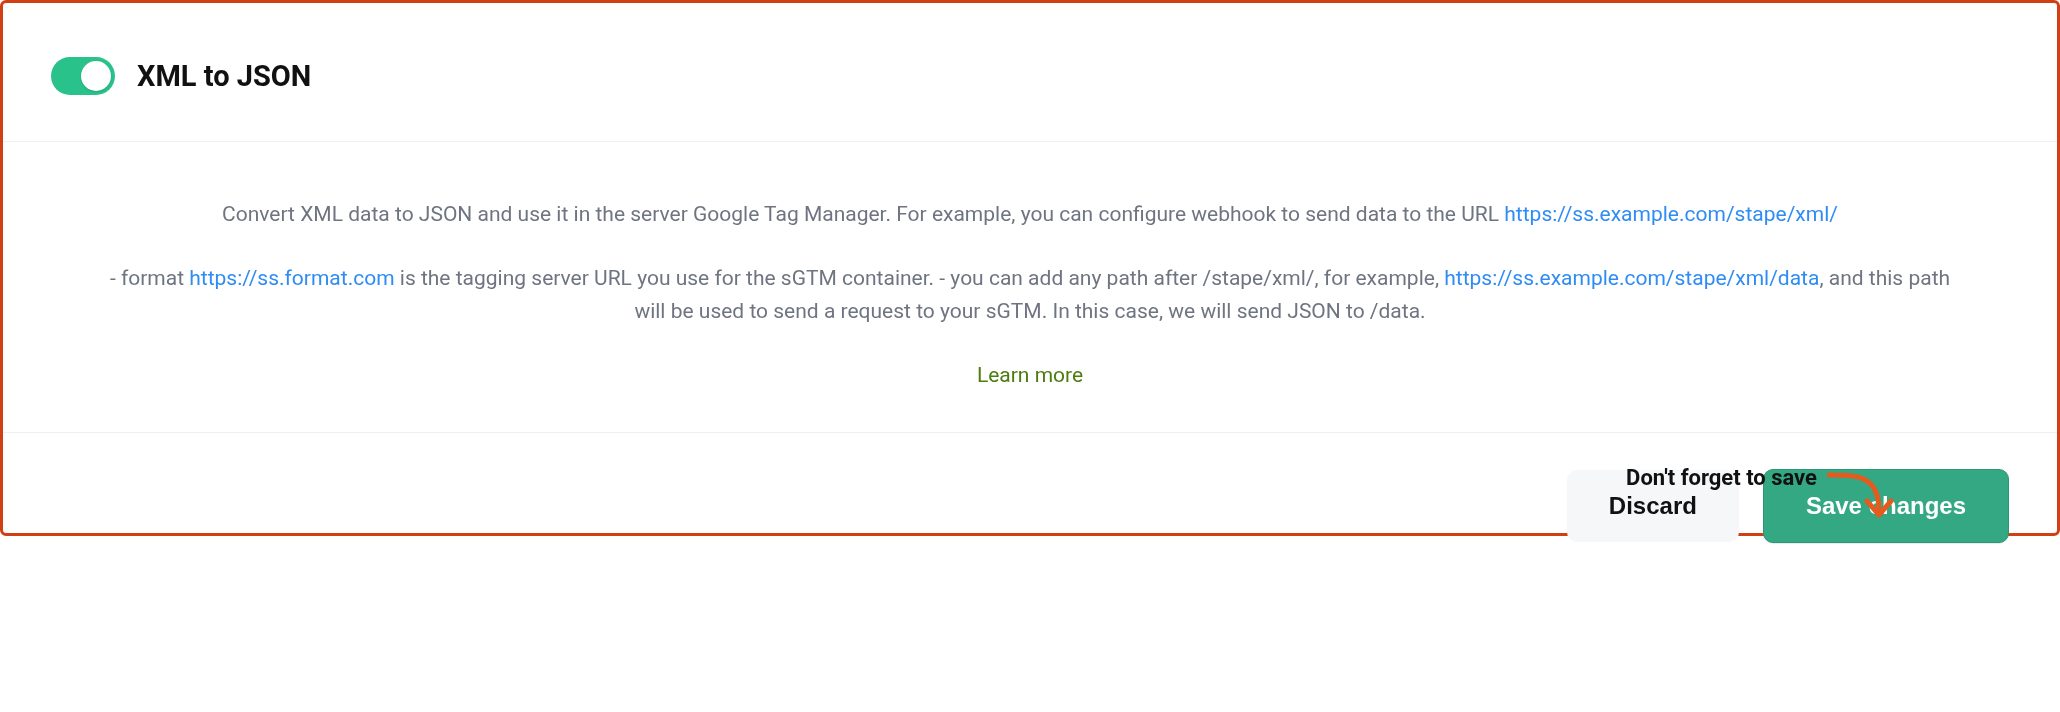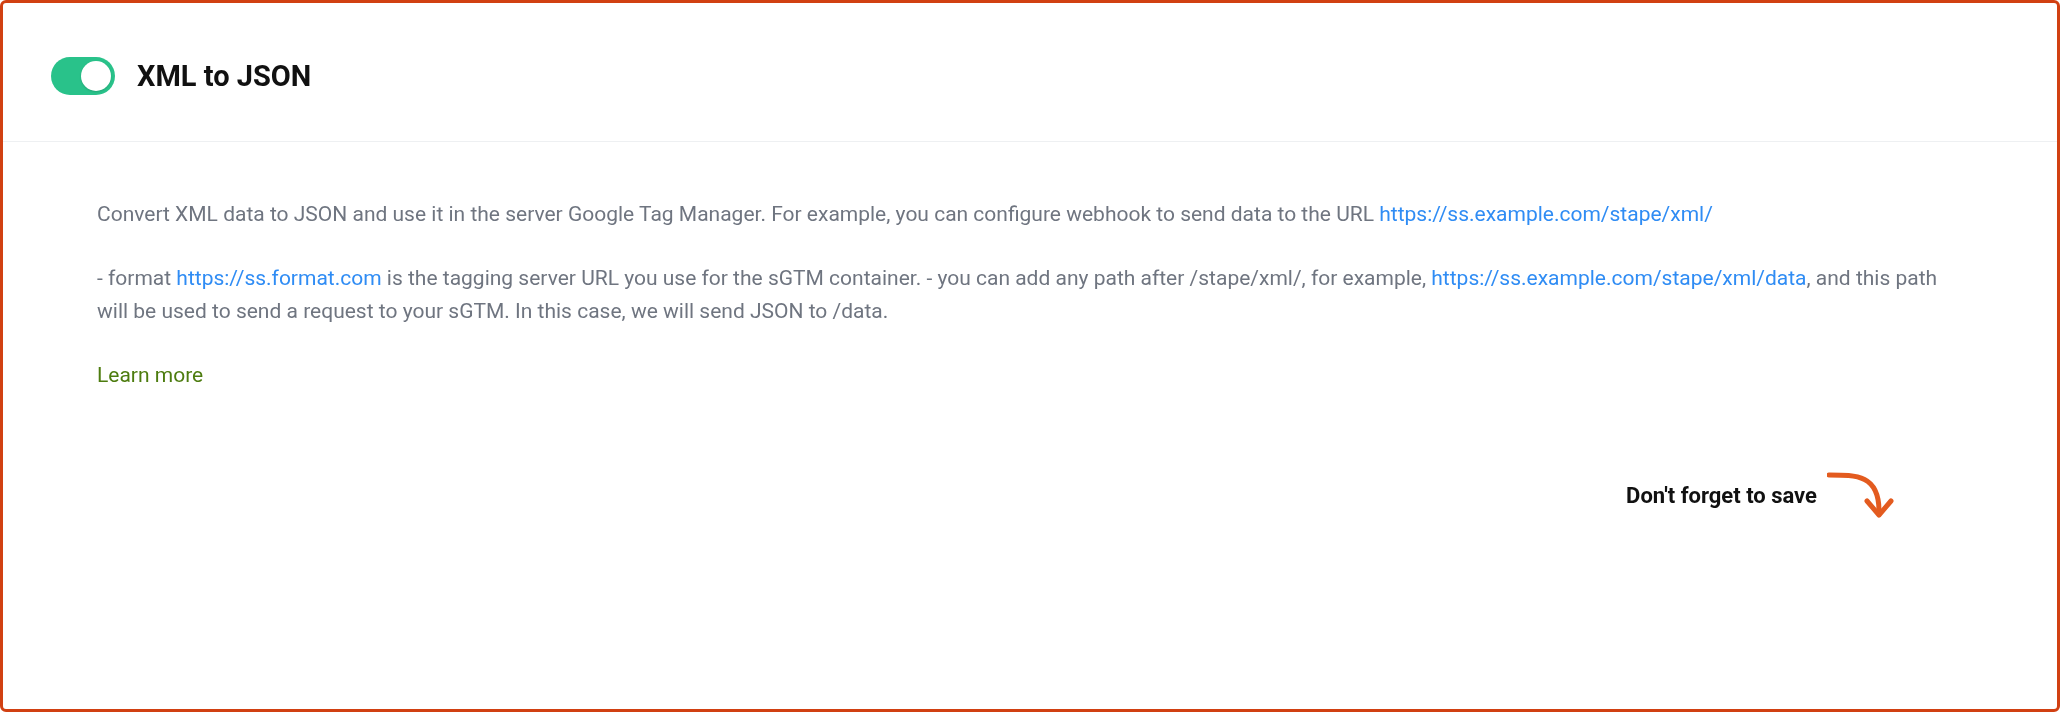--- a/index.html
+++ b/index.html
@@ -4,21 +4,21 @@
 <style>
   * { box-sizing: border-box; margin: 0; padding: 0; }
   body {
     font-family: -apple-system, BlinkMacSystemFont, "Segoe UI", Roboto, Helvetica, Arial, sans-serif;
     background: #fff;
     width: 2060px;
     height: 712px;
   }
   .frame {
     width: 2060px;
-    height: 712px;
+    height: 536px;
     border: 3px solid #d14012;
     border-radius: 6px;
     background: #fff;
     display: flex;
     flex-direction: column;
     position: relative;
   }
   .header {
     display: flex;
     align-items: center;
@@ -48,20 +48,21 @@
     font-size: 29px;
     font-weight: 700;
     color: #111;
   }
   .content {
     padding: 56px 94px 40px 94px;
     color: #6f7580;
     font-size: 21px;
     line-height: 1.6;
     flex: 1;
+    text-align: center;
   }
   .content p { margin-bottom: 30px; }
   .content a, .content .link {
     color: #2f8cf4;
     text-decoration: none;
     cursor: pointer;
   }
   .learn-more {
     color: #4d7c0f;
     font-size: 21px;
@@ -73,21 +74,21 @@
     right: 160px;
     top: 460px;
     display: flex;
     align-items: flex-start;
   }
   .annotation-text {
     font-size: 22px;
     font-weight: 700;
     color: #111;
     margin-right: 10px;
-    margin-top: 20px;
+    margin-top: 2px;
     text-align: right;
   }
   .annotation svg {
     display: block;
   }
   .footer {
     border-top: 1px solid #eef0f2;
     display: flex;
     justify-content: flex-end;
     align-items: center;
@@ -136,14 +137,18 @@
   </div>
 
   <div class="annotation">
     <span class="annotation-text">Don't forget to save</span>
     <svg width="70" height="64" viewBox="0 0 70 64">
       <path d="M 2 12 C 30 12, 52 12, 52 48" stroke="#e35b1f" stroke-width="5" fill="none" stroke-linecap="round"></path>
       <path d="M 40 38 L 52 52 L 64 38" stroke="#e35b1f" stroke-width="5" fill="none" stroke-linecap="round" stroke-linejoin="round"></path>
     </svg>
   </div>
 
+  <div class="footer">
+    <button class="btn btn-discard">Discard</button>
+    <button class="btn btn-save">Save changes</button>
+  </div>
 
 </div>
 
 </body></html>

